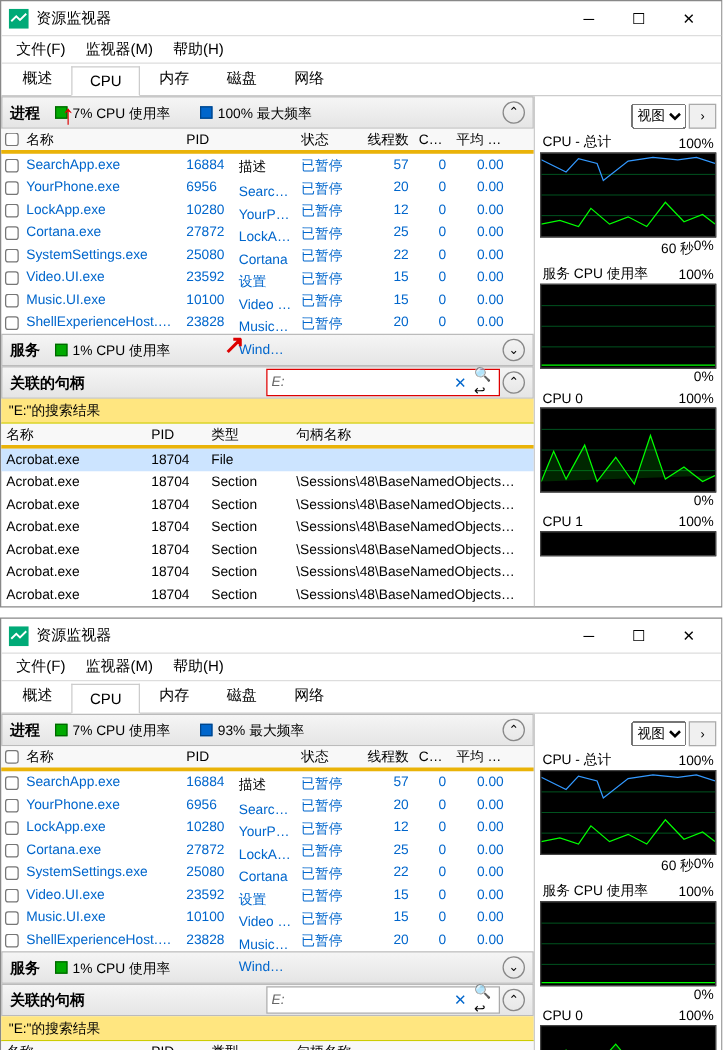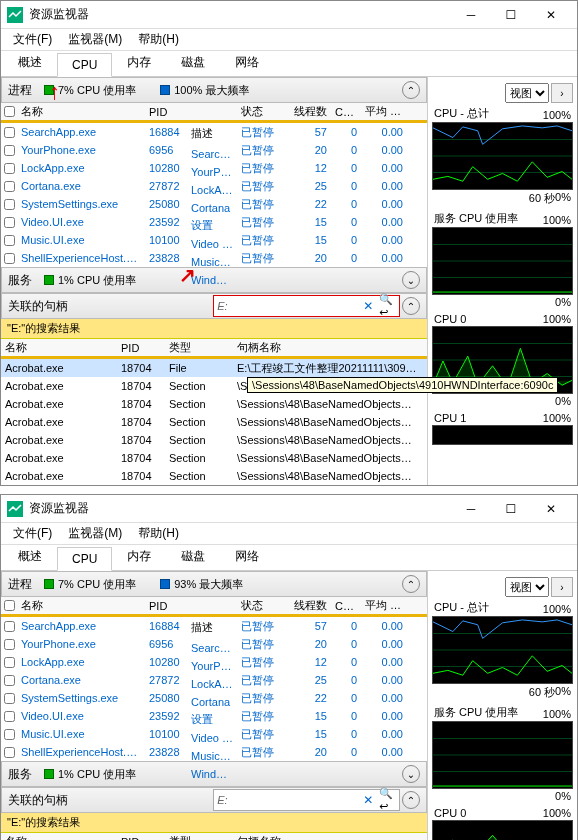--- a/index.html
+++ b/index.html
@@ -12,21 +12,21 @@
 .winbtns div { width: 40px; height: 24px; display: flex; align-items: center; justify-content: center; font-size: 12px; cursor: default; }
 .menubar { display: flex; height: 22px; align-items: center; padding: 0 4px; font-size: 12px; border-bottom: 1px solid #ddd; }
 .menubar span { padding: 0 8px; }
 .tabs { display: flex; height: 26px; align-items: flex-end; padding: 0 2px; font-size: 12px; border-bottom: 1px solid #ccc; }
 .tab { padding: 4px 14px; border: 1px solid transparent; cursor: default; }
 .tab.active { border: 1px solid #ccc; border-bottom-color: #fff; background: #fff; margin-bottom: -1px; }
 .content { display: flex; }
 .main { flex: 1; min-width: 0; }
 .side { width: 150px; border-left: 1px solid #ccc; padding: 4px; position: relative; }
 .section-hdr { display: flex; align-items: center; height: 26px; background: linear-gradient(#f5f5f5,#e5e5e5); border: 1px solid #bbb; font-size: 12px; padding: 0 6px; }
-.section-hdr .name { font-weight: normal; margin-right: 12px; }
+.section-hdr .name { font-weight: bold; margin-right: 12px; }
 .section-hdr .meter { display: flex; align-items: center; gap: 4px; font-size: 11px; }
 .section-hdr .sq { width: 10px; height: 10px; background: #0a0; border: 1px solid #060; }
 .section-hdr .sq.blue { background: #06c; border-color: #048; }
 .section-hdr .spacer { flex: 1; }
 .section-hdr .toggle { width: 18px; height: 18px; border: 1px solid #888; border-radius: 50%; display: flex; align-items: center; justify-content: center; font-size: 10px; }
 .arrow1 { position: absolute; color: #d00; font-size: 22px; font-weight: bold; left: 48px; top: 78px; pointer-events: none; z-index: 10; }
 .arrow2 { position: absolute; color: #d00; font-size: 20px; font-weight: bold; left: 178px; top: 262px; pointer-events: none; z-index: 10; }
 .table { font-size: 11px; }
 .thead { display: flex; background: #f8f8f8; border-bottom: 3px solid #eab308; height: 20px; align-items: center; }
 .th, .td { padding: 0 4px; overflow: hidden; white-space: nowrap; text-overflow: ellipsis; }
@@ -248,21 +248,20 @@
           <span class="th h-name">名称</span>
           <span class="th h-pid">PID</span>
           <span class="th h-type">类型</span>
           <span class="th h-handle">句柄名称</span>
         </div>
         <div id="handle-rows-1">
             <div class="row sel">
     <span class="td h-name">Acrobat.exe</span>
               <span class="td h-pid">18704</span>
     <span class="td h-type">File</span>
-              <span class="td h-handle">E:\工程竣工文件整理20211111\309…</span>
             </div>
             <div class="row ">
     <span class="td h-name">Acrobat.exe</span>
               <span class="td h-pid">18704</span>
     <span class="td h-type">Section</span>
               <span class="td h-handle">\Sessions\48\BaseNamedObjects…</span>
             </div>
             <div class="row ">
     <span class="td h-name">Acrobat.exe</span>
               <span class="td h-pid">18704</span>
@@ -287,21 +286,20 @@
     <span class="td h-type">Section</span>
               <span class="td h-handle">\Sessions\48\BaseNamedObjects…</span>
             </div>
             <div class="row ">
     <span class="td h-name">Acrobat.exe</span>
               <span class="td h-pid">18704</span>
     <span class="td h-type">Section</span>
               <span class="td h-handle">\Sessions\48\BaseNamedObjects…</span>
             </div>
           </div>
-        <div class="tooltip" style="left:246px; top:38px;">\Sessions\48\BaseNamedObjects\4910HWNDInterface:6090c</div>
       </div>
     </div>
 
     <div class="side">
       <div class="side-top">
         <select><option>视图</option></select>
         <div class="sbtn">›</div>
       </div>
       <div class="graph-title">
           <span>CPU - 总计</span>

